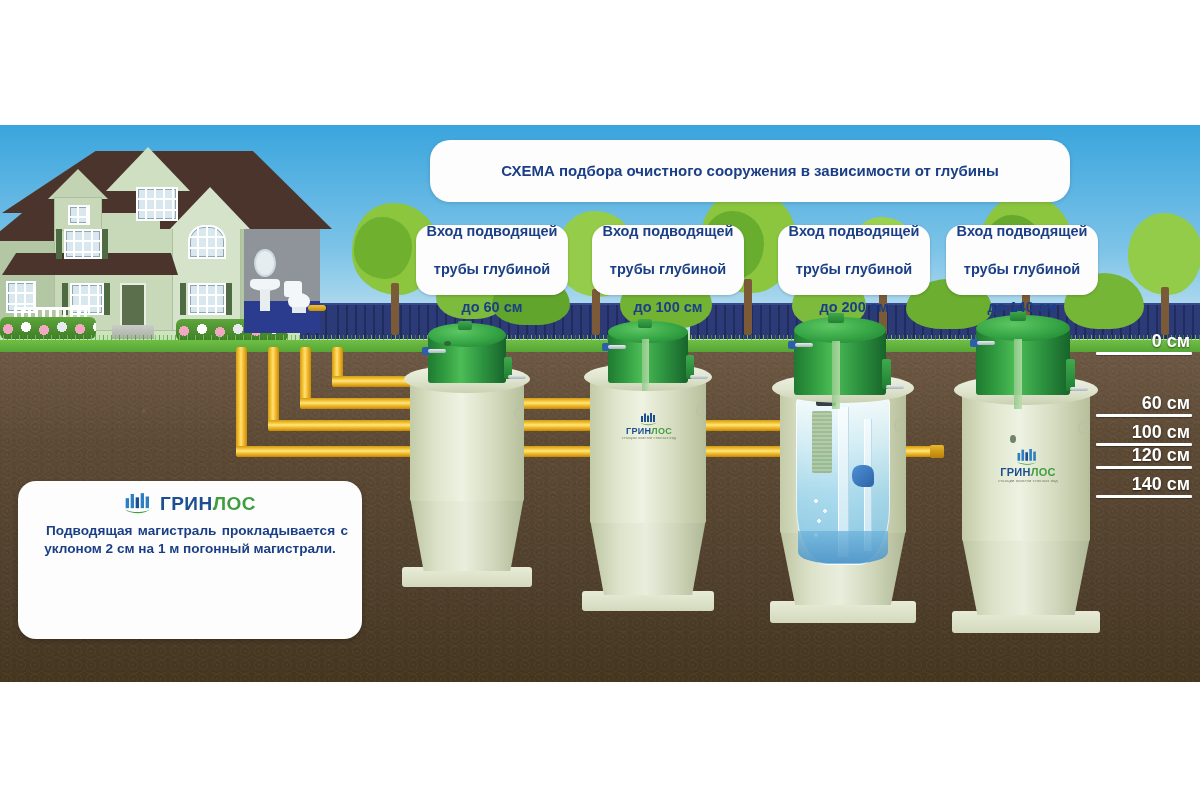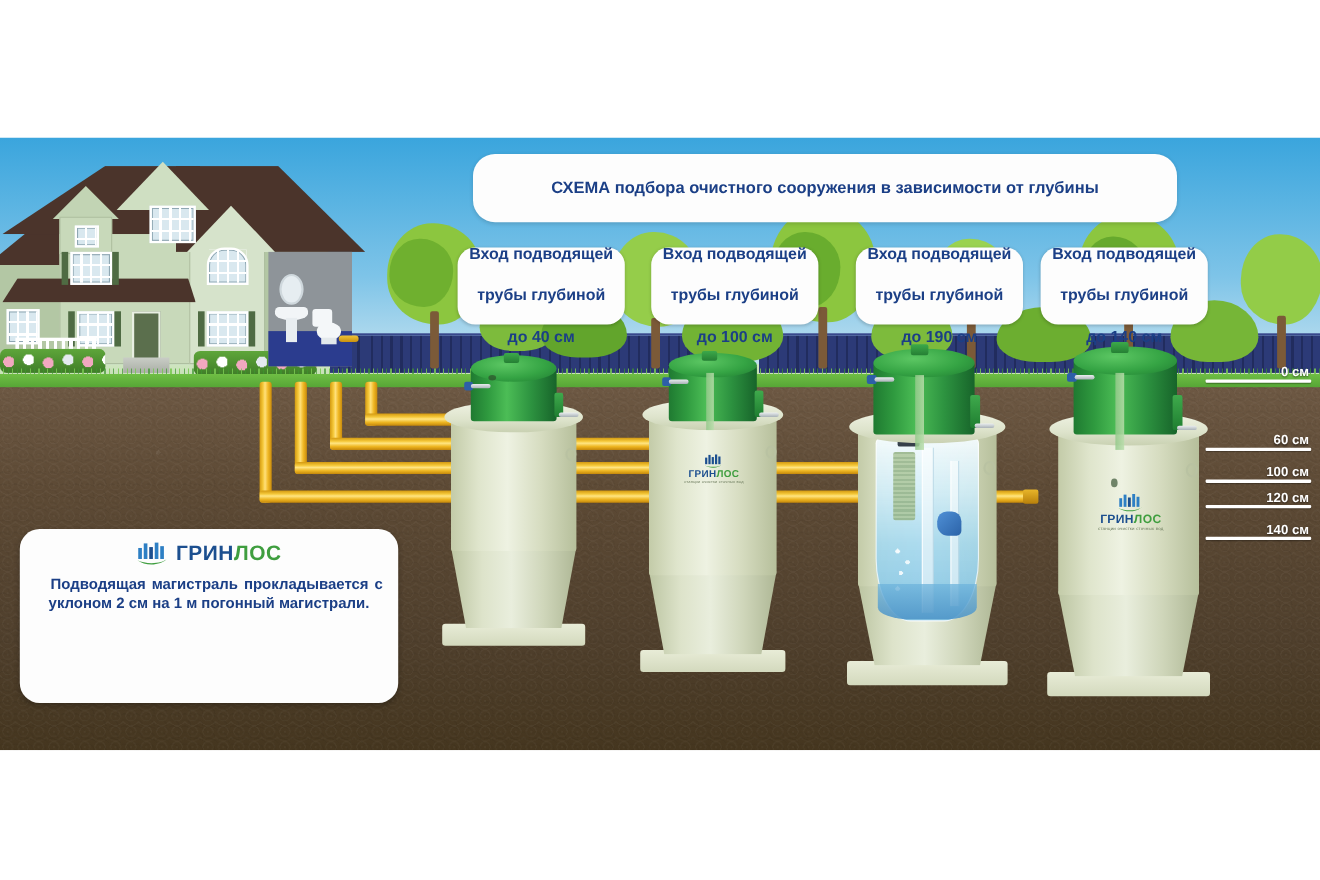--- a/index.html
+++ b/index.html
@@ -312,21 +312,21 @@
   .info-logo .wordmark .g { color: #3f9e3f; }
   .info-text {
     color: #1b3f86; font-weight: bold; font-size: 13.6px;
     line-height: 1.33; text-align: justify; text-align-last: center;
   }
   .info-text p { text-indent: 14px; }
 
   
   .scale-item { position: absolute; right: 8px; text-align: right; }
   .scale-item .lbl {
-    color: #ffffff; font-weight: bold; font-size: 12px;
+    color: #ffffff; font-weight: bold; font-size: 18px;
     text-shadow: 0 1px 2px rgba(0,0,0,.55);
     white-space: nowrap; padding-right: 2px;
   }
   .scale-item .rule {
     height: 3px; background: #ffffff; border-radius: 1px;
     box-shadow: 0 1px 1px rgba(0,0,0,.3);
   }
 </style>
 </head>
 <body>
@@ -584,35 +584,35 @@
     <div class="title-banner">
       <p>
         <span>СХЕМА подбора очистного сооружения в зависимости от глубины</span><br>
       </p>
     </div>
 
     <div class="callout" style="left:416px;top:100px;width:152px;height:70px;">
       <div>
         <span>Вход подводящей</span>
         <span>трубы глубиной</span>
-        <span>до 40 см</span>
+        <span>до 60 см</span>
       </div>
     </div>
     <div class="callout" style="left:592px;top:100px;width:152px;height:70px;">
       <div>
         <span>Вход подводящей</span>
         <span>трубы глубиной</span>
         <span>до 100 см</span>
       </div>
     </div>
     <div class="callout" style="left:778px;top:100px;width:152px;height:70px;">
       <div>
         <span>Вход подводящей</span>
         <span>трубы глубиной</span>
-        <span>до 190 см</span>
+        <span>до 200 см</span>
       </div>
     </div>
     <div class="callout" style="left:946px;top:100px;width:152px;height:70px;">
       <div>
         <span>Вход подводящей</span>
         <span>трубы глубиной</span>
         <span>до 140 см</span>
       </div>
     </div>
 

